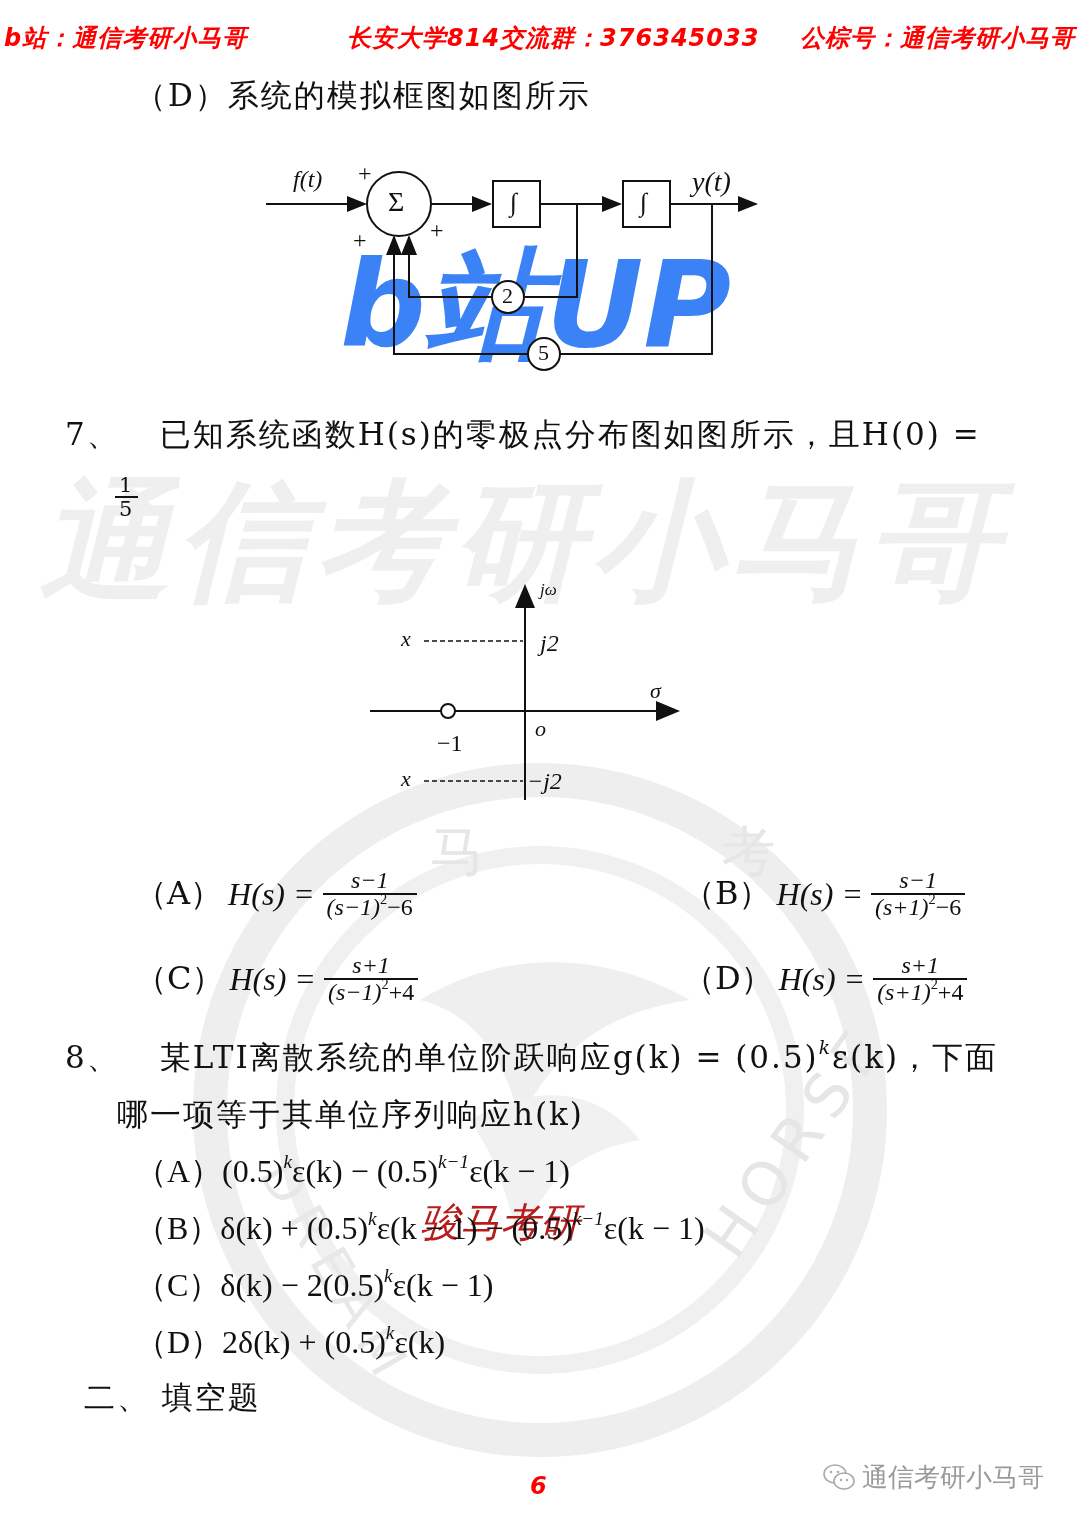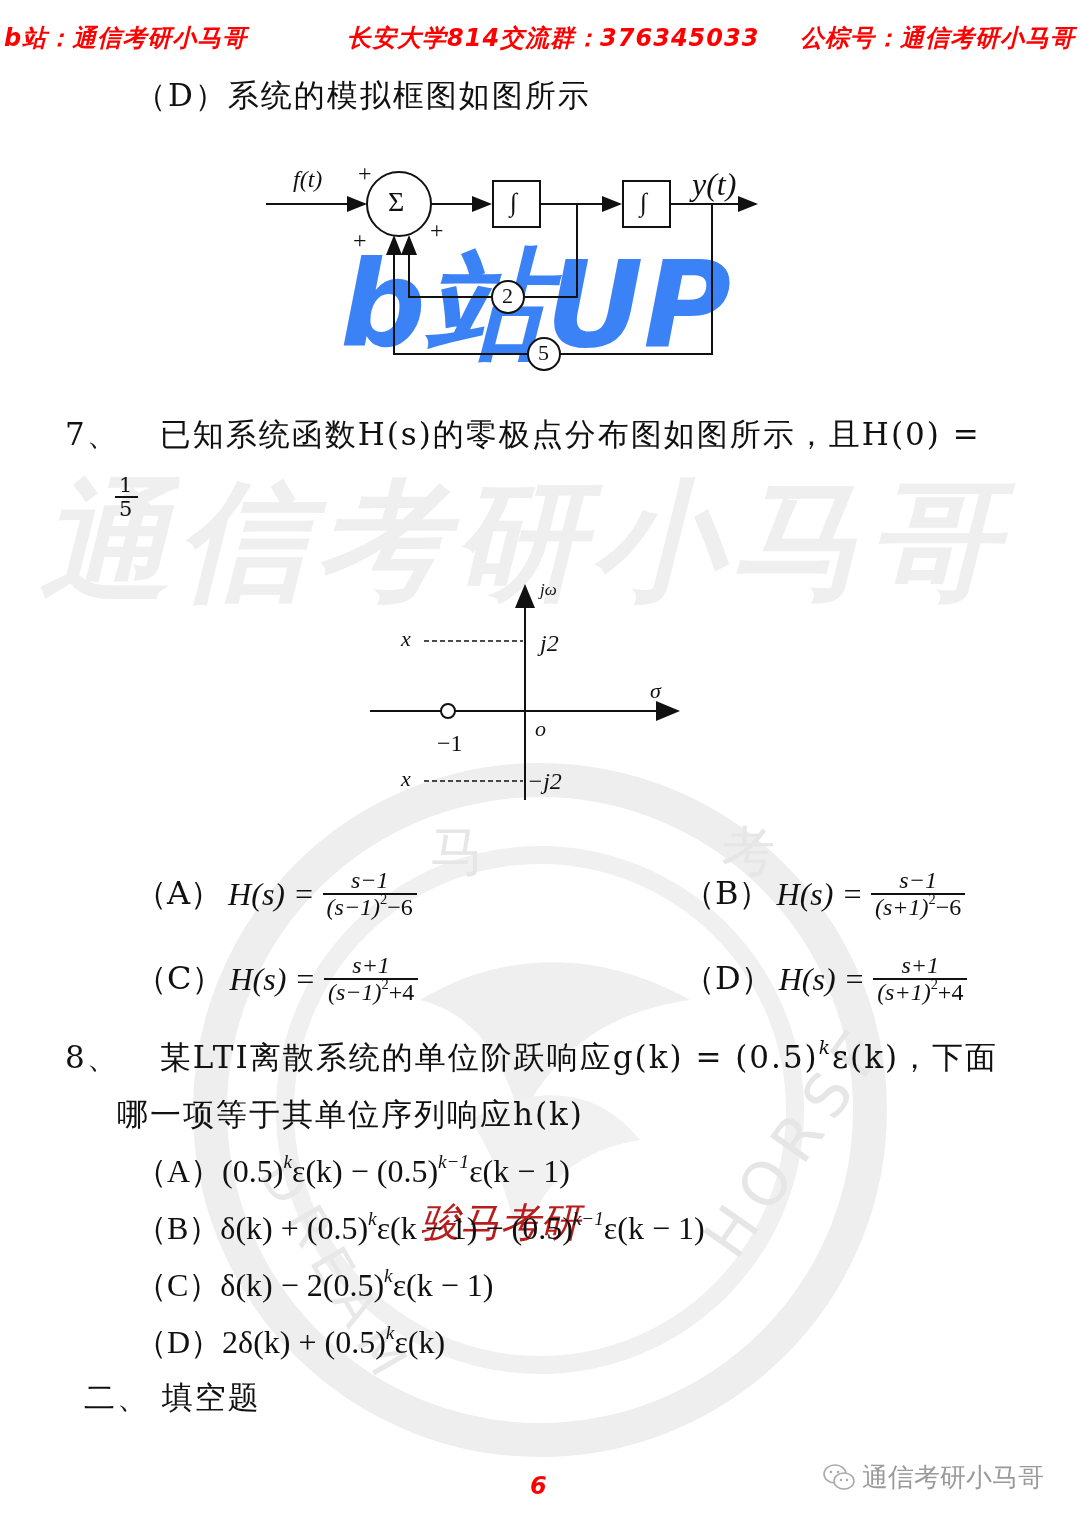--- a/index.html
+++ b/index.html
@@ -65,21 +65,21 @@
 
   <polyline points="317,44 317,137 265,137" fill="none" stroke="#111" stroke-width="2"></polyline>
   <circle cx="248" cy="137" r="16" fill="#fff" stroke="#111" stroke-width="2"></circle>
   <polyline points="232,137 149,137 149,77" fill="none" stroke="#111" stroke-width="2" marker-end="url(#arr)"></polyline>
 
   <polyline points="452,44 452,194 300,194" fill="none" stroke="#111" stroke-width="2"></polyline>
   <circle cx="284" cy="194" r="16" fill="#fff" stroke="#111" stroke-width="2"></circle>
   <polyline points="268,194 134,194 134,77" fill="none" stroke="#111" stroke-width="2" marker-end="url(#arr)"></polyline>
 </svg>
 <div class="math it" style="position:absolute;left:293px;top:166px;font-size:24px;">f(t)</div>
-<div class="math it" style="position:absolute;left:692px;top:166px;font-size:32px;">y(t)</div>
+<div class="math it" style="position:absolute;left:692px;top:166px;font-size:28px;">y(t)</div>
 <div class="math" style="position:absolute;left:388px;top:186px;font-size:28px;">Σ</div>
 <div class="math it" style="position:absolute;left:510px;top:188px;font-size:26px;">∫</div>
 <div class="math it" style="position:absolute;left:640px;top:188px;font-size:26px;">∫</div>
 <div class="math" style="position:absolute;left:358px;top:160px;font-size:24px;">+</div>
 <div class="math" style="position:absolute;left:353px;top:227px;font-size:24px;">+</div>
 <div class="math" style="position:absolute;left:430px;top:217px;font-size:24px;">+</div>
 <div class="math" style="position:absolute;left:502px;top:283px;font-size:22px;">2</div>
 <div class="math" style="position:absolute;left:538px;top:340px;font-size:22px;">5</div>
 
 <div class="txt" style="left:65px;top:414px;">

